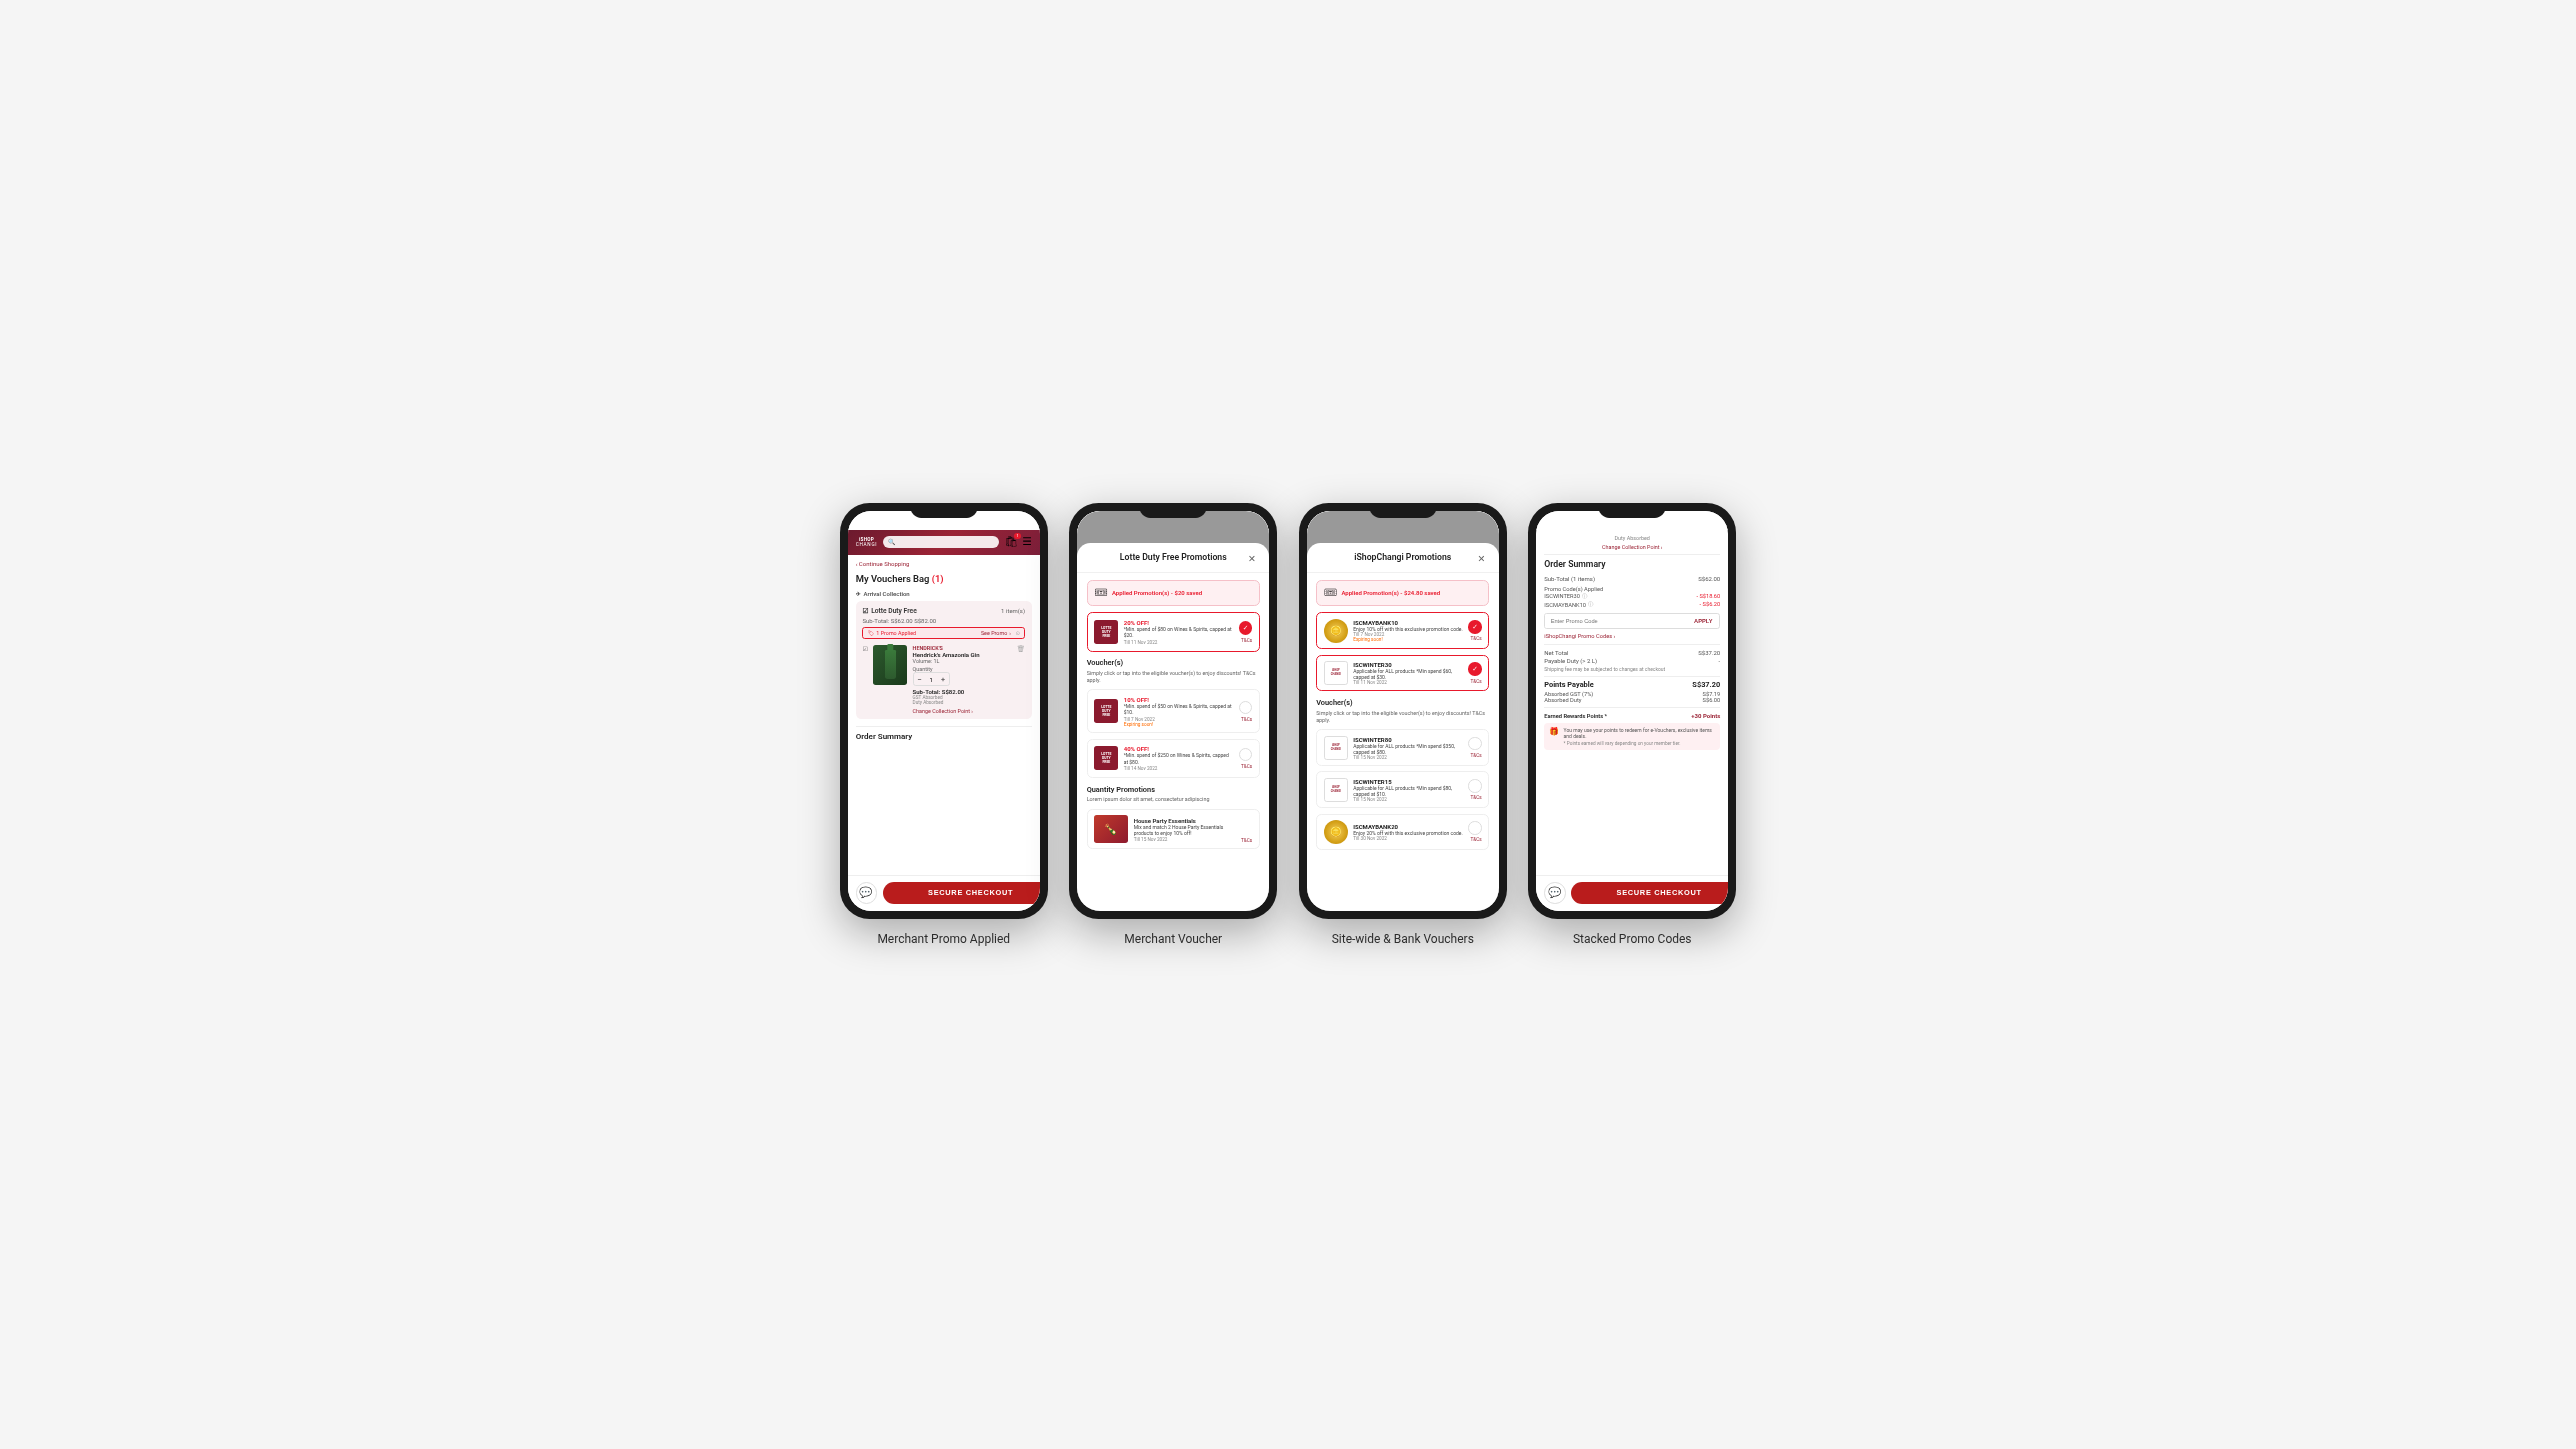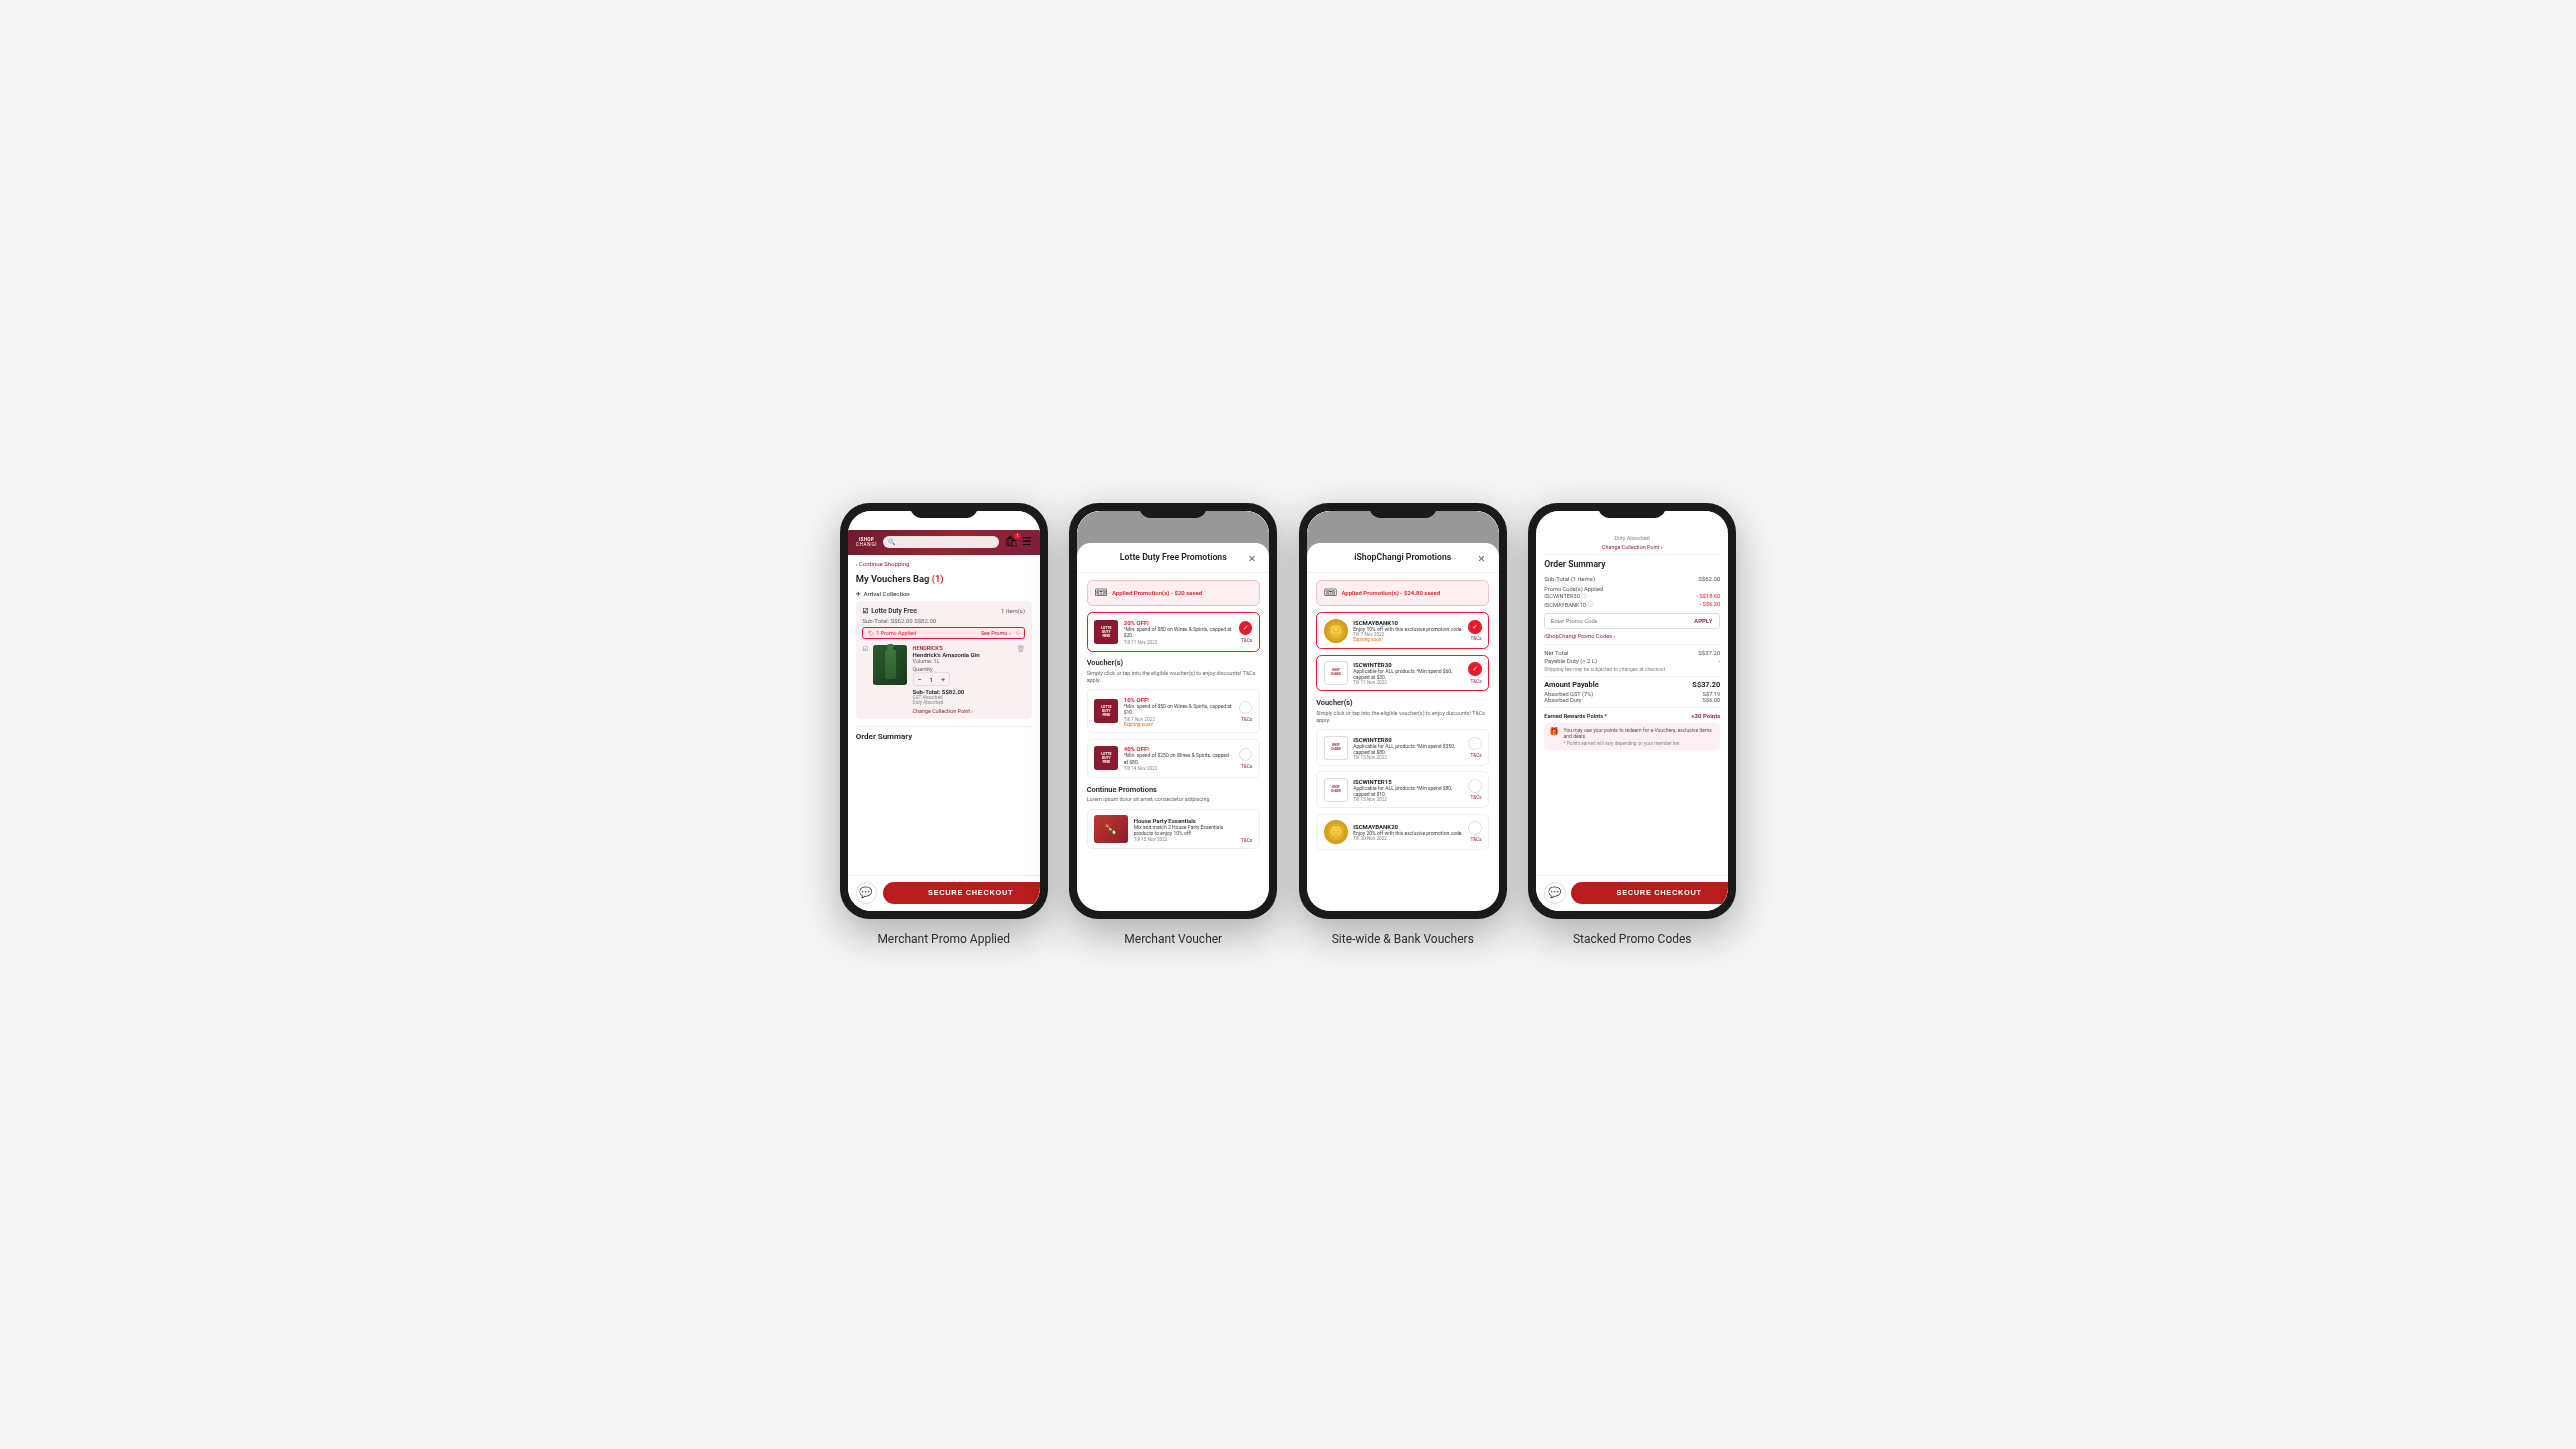--- a/index.html
+++ b/index.html
@@ -702,21 +702,21 @@
                 <div class="promo-title">40% OFF!</div>
                 <div class="promo-desc">*Min. spend of $250 on Wines &amp; Spirits, capped at $80.</div>
                 <div class="promo-date">Till 14 Nov 2022</div>
               </div>
               <div style="display:flex; flex-direction:column; align-items:flex-end; gap:2.7px;">
                 <div class="unselected-circle"></div>
                 <span style="font-size:4.7px; color:#9b2335;">T&amp;Cs</span>
               </div>
             </div>
 
-            <div class="section-heading">Continue Promotions</div>
+            <div class="section-heading">Quantity Promotions</div>
             <div class="section-sub">Lorem ipsum dolor sit amet, consectetur adipiscing</div>
 
             <div class="promo-card">
               <div style="width:34px; height:28px; background: linear-gradient(135deg, #c0392b, #8e1a2e); border-radius:2.7px; flex-shrink:0; display:flex; align-items:center; justify-content:center;">
                 <span style="font-size:10.7px;">🍾</span>
               </div>
               <div class="promo-info">
                 <div style="font-size:6px; font-weight:600; color:#222;">House Party Essentials</div>
                 <div style="font-size:5px; color:#444; line-height:1.3;">Mix and match 2 House Party Essentials products to enjoy 10% off!</div>
                 <div style="font-size:4.7px; color:#888;">Till 15 Nov 2022</div>
@@ -886,21 +886,21 @@
               <span>S$37.20</span>
             </div>
             <div class="duty-row">
               <span>Payable Duty (&gt; 2 L)</span>
               <span>-</span>
             </div>
             <div class="shipping-note">Shipping fee may be subjected to changes at checkout</div>
             <div class="divider"></div>
 
             <div class="amount-payable-row">
-              <span>Amount Payable</span>
+              <span>Points Payable</span>
               <span>S$37.20</span>
             </div>
             <div class="tax-row">
               <span>Absorbed GST (7%)</span>
               <span>S$7.19</span>
             </div>
             <div class="tax-row">
               <span>Absorbed Duty</span>
               <span>S$6.00</span>
             </div>

